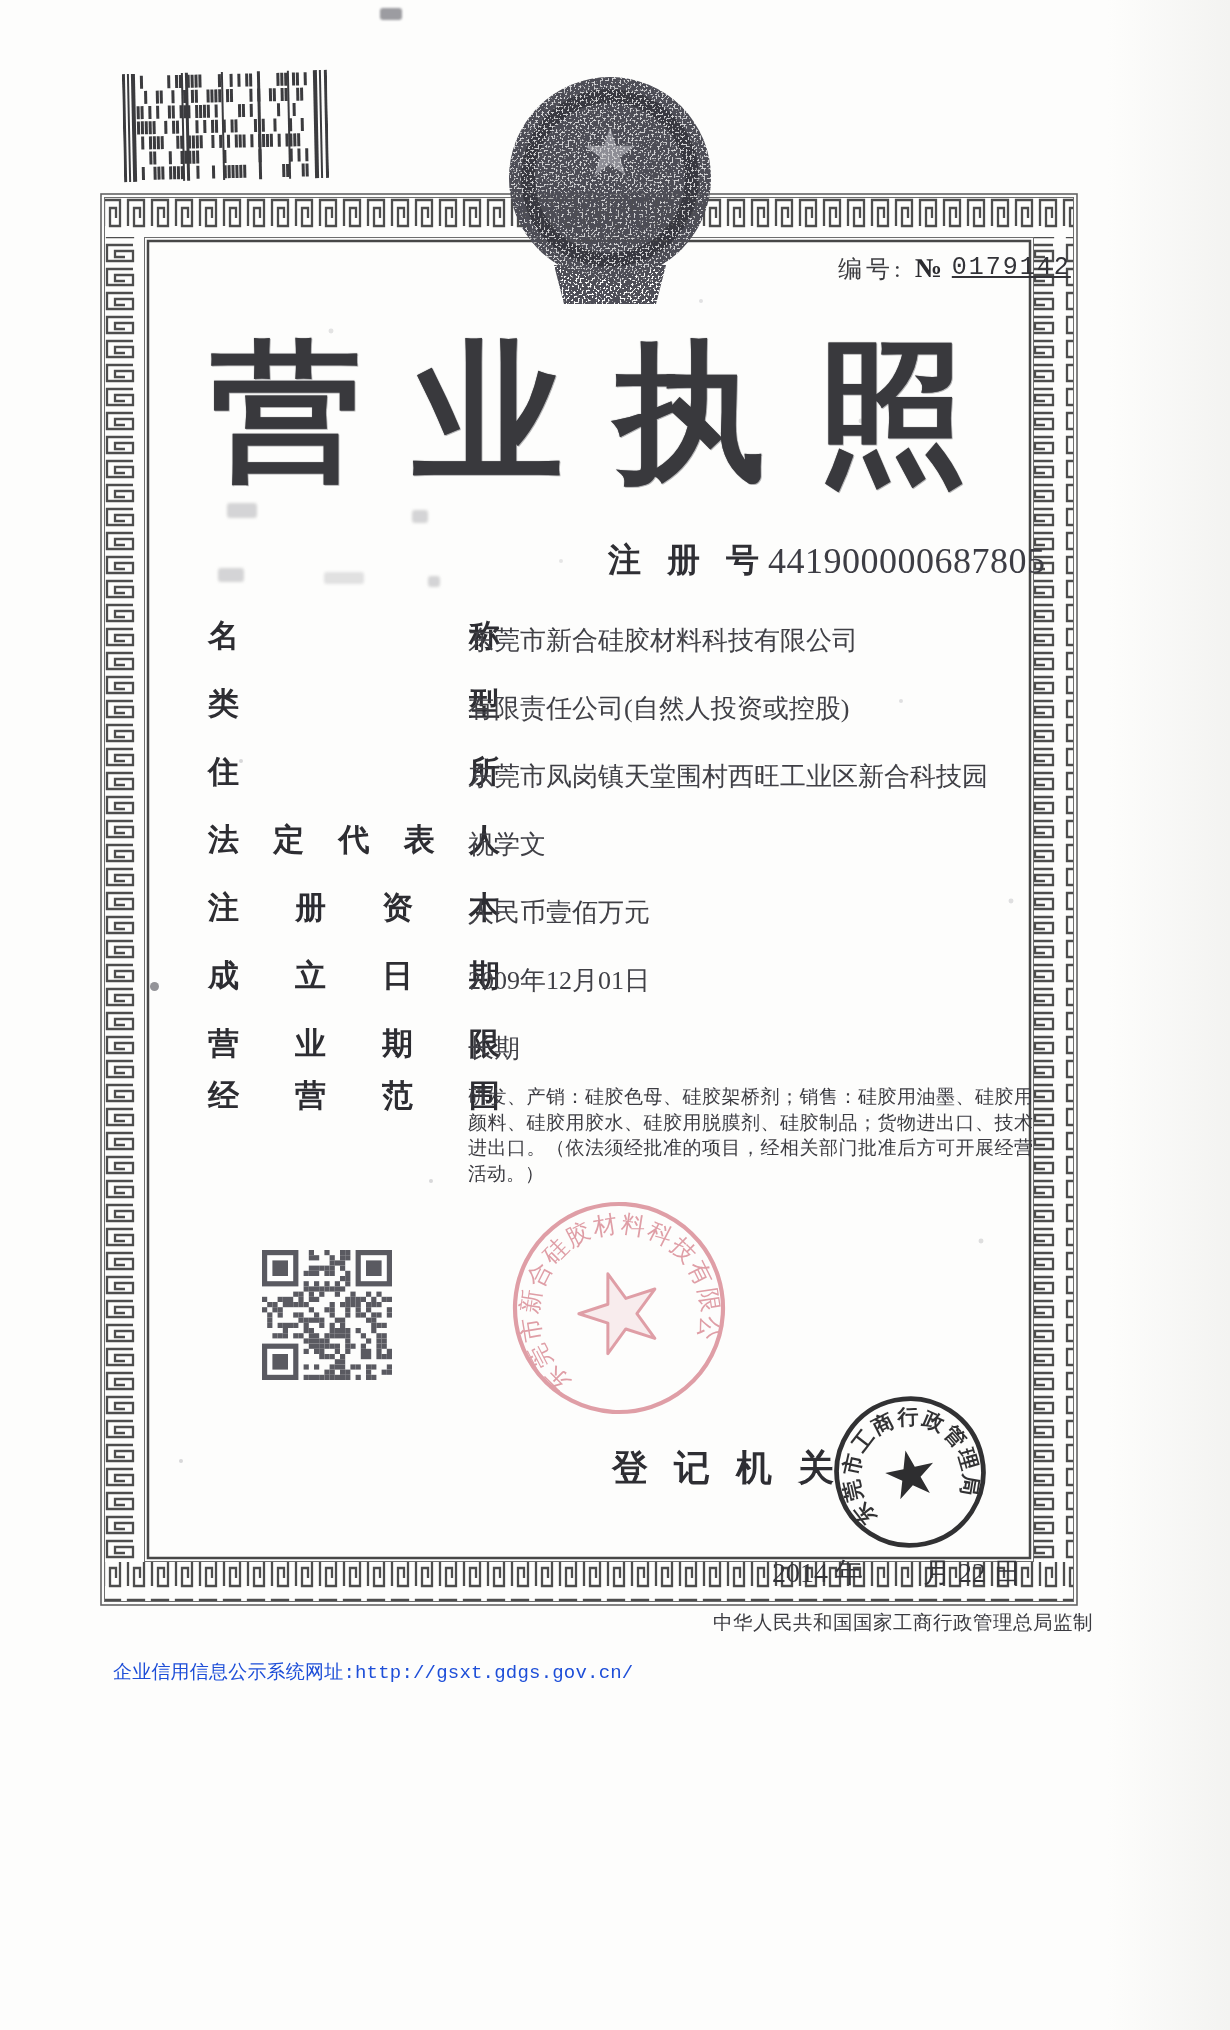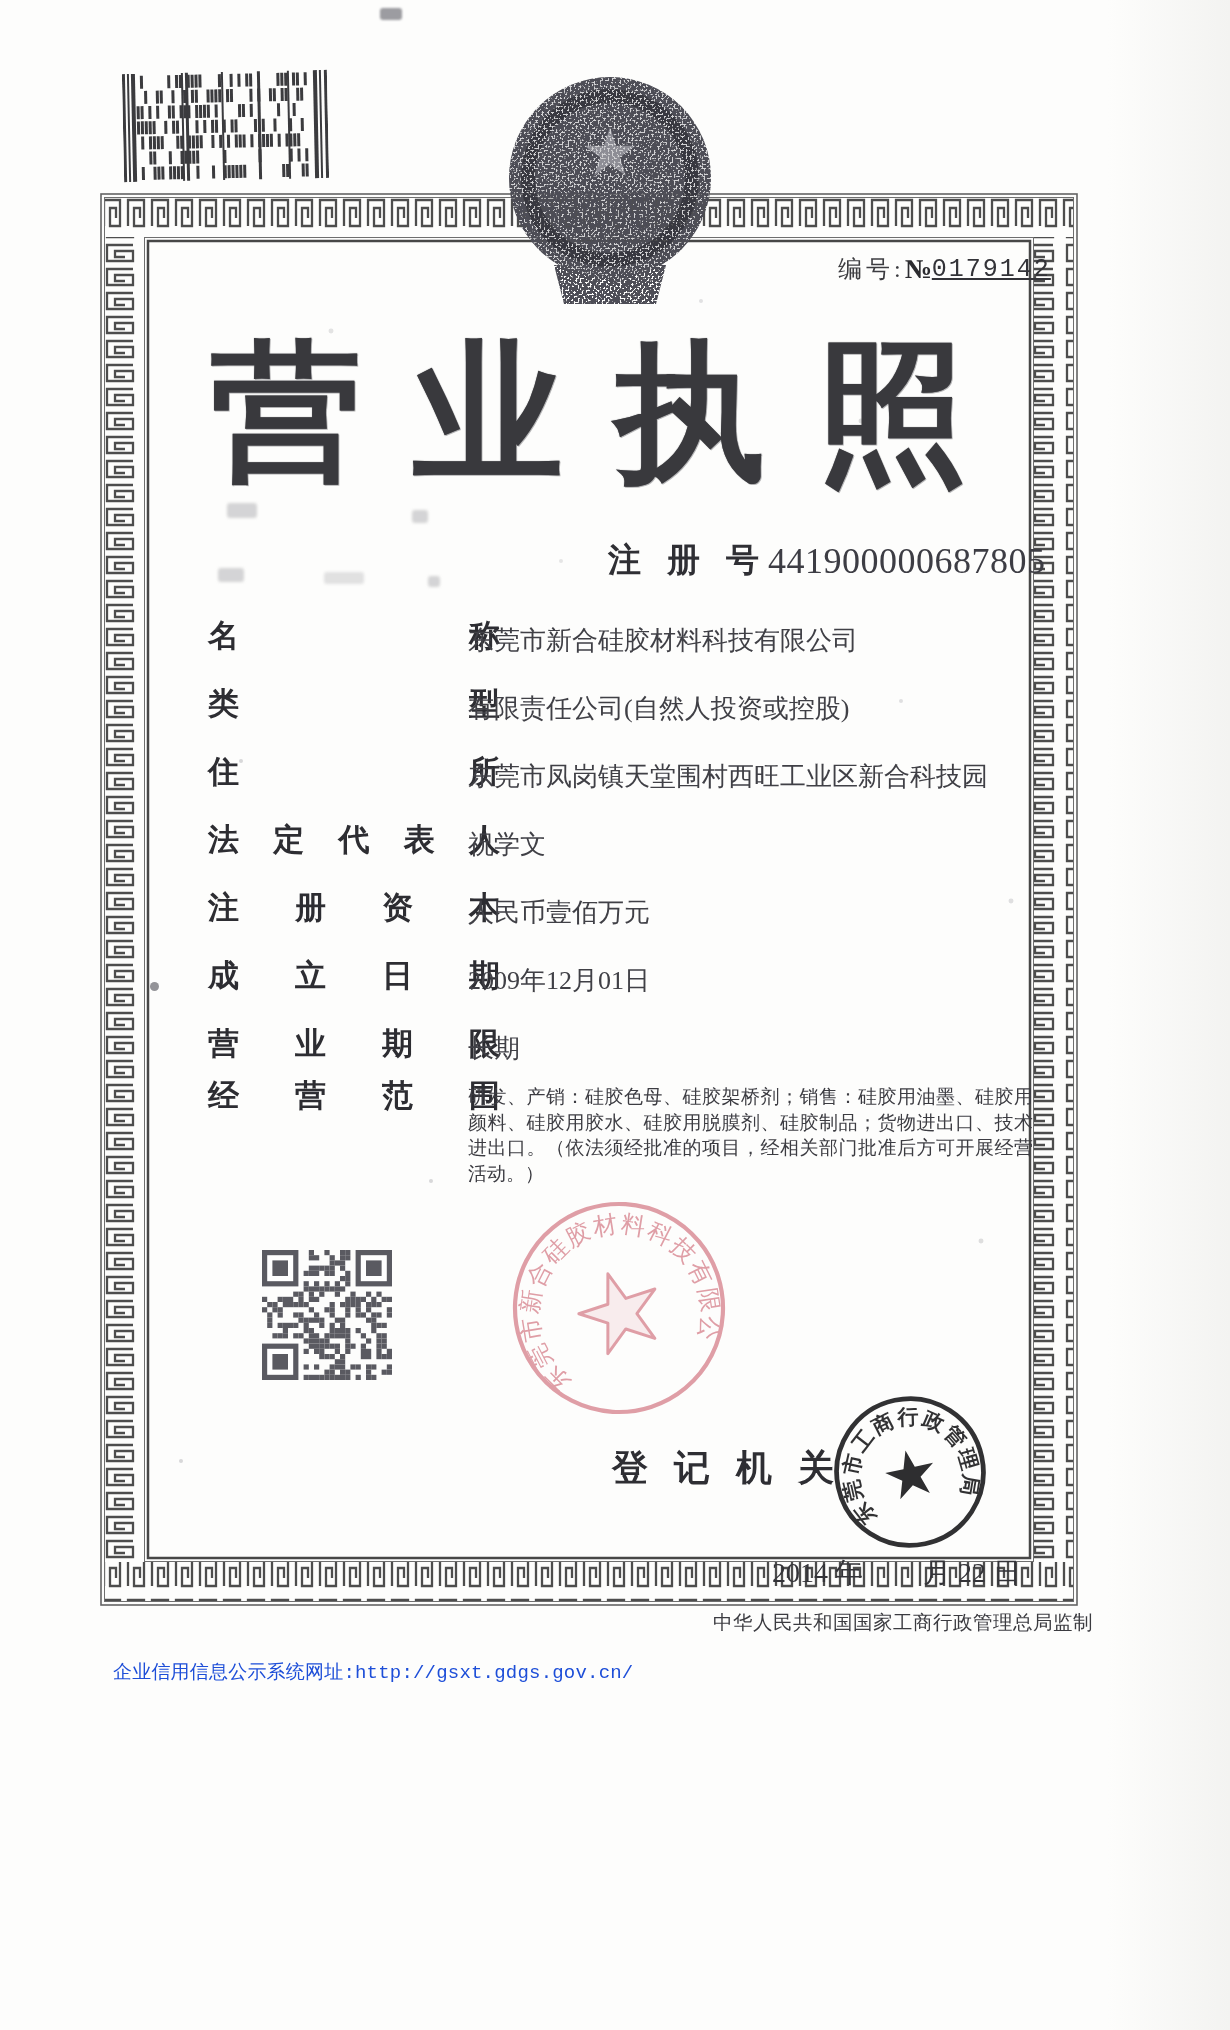--- a/index.html
+++ b/index.html
@@ -3,21 +3,21 @@
 <meta charset="utf-8">
 <style>
   html,body{margin:0;padding:0;}
   body{width:1230px;height:2030px;position:relative;overflow:hidden;
        background:linear-gradient(90deg,#fdfdfc 0%,#fdfdfc 90%,#f3f3f1 100%);
        font-family:"Liberation Serif",serif;color:#3a3a3e;}
   .abs{position:absolute;}
   
   #barcode{left:123px;top:70px;width:205px;height:112px;transform:rotate(-1.2deg);z-index:2;}
   #emblem{left:496px;top:72px;width:228px;height:236px;z-index:3;}
-  #serial{left:838px;top:253px;z-index:4;display:flex;align-items:center;gap:0;white-space:nowrap;}
+  #serial{left:838px;top:253px;z-index:4;display:flex;align-items:flex-start;gap:10px;white-space:nowrap;}
   #serial .lab{font-size:24px;letter-spacing:4px;color:#3c3c40;}
   #serial .sym{font-size:27px;font-weight:bold;color:#2c2c30;}
   #serial .num{font-family:"Liberation Mono",monospace;font-size:25px;letter-spacing:2px;color:#333338;text-decoration:underline;}
   
   #frame{left:100px;top:193px;width:978px;height:1413px;z-index:1;}
   
   #title{left:148px;top:330px;width:882px;text-align:center;z-index:4;
          font-family:"Liberation Sans",sans-serif;font-weight:900;font-size:150px;line-height:1.1;
          letter-spacing:52px;text-indent:52px;color:#39393d;
          text-shadow:0 0 1px rgba(55,55,60,.85),1px 1px 0 rgba(70,70,75,.35);}

